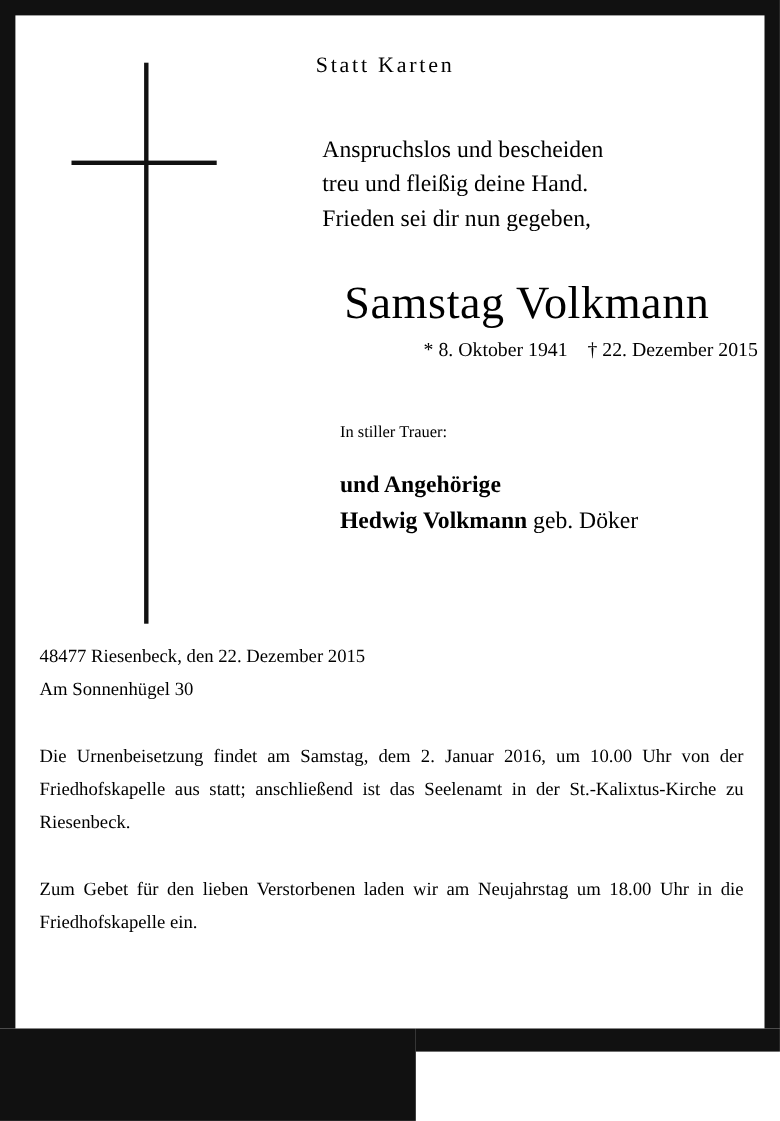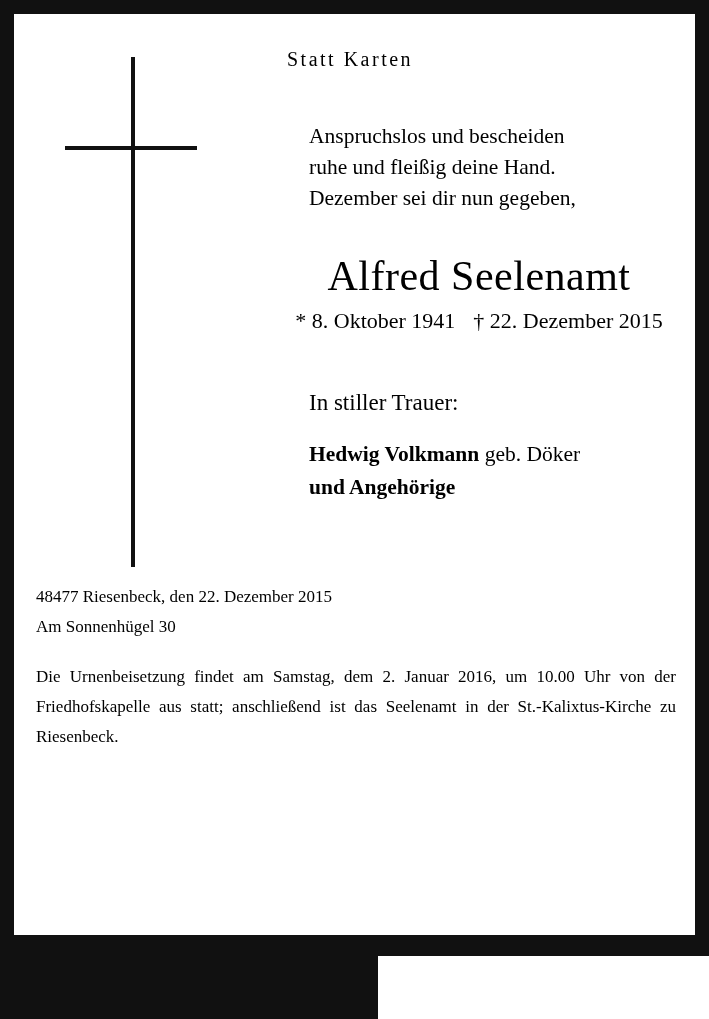--- a/index.html
+++ b/index.html
@@ -89,64 +89,64 @@
     left: 255px;
     top: 20px;
     width: 420px;
   }
   .statt {
     font-size: 20px;
     letter-spacing: 2.5px;
     margin: 14px 0 0 18px;
   }
   .verse {
-    margin: 50px 0 0 40px;
+    margin: 50px 0 0 24px;
     font-size: 21.5px;
     line-height: 31px;
   }
   .verse div { white-space: nowrap; }
 
   .name {
     margin: 38px 0 0 0;
     text-align: center;
     font-size: 42px;
     letter-spacing: 0.5px;
     white-space: nowrap;
   }
   .dates {
     margin: 8px 0 0 0;
-    text-align: center;
-    font-size: 22px;
+    text-align: right;
+    font-size: 18px;
     white-space: nowrap;
   }
   .dates .gap { display: inline-block; width: 18px; }
 
   .mourning {
     margin: 56px 0 0 40px;
-    font-size: 23px;
+    font-size: 15px;
   }
   .mourners {
     margin: 22px 0 0 40px;
     font-size: 21.5px;
     line-height: 33px;
   }
   .mourners b { font-weight: bold; }
 
   
   .lower {
     position: absolute;
     left: 22px;
     top: 568px;
     width: 640px;
     font-size: 17px;
     line-height: 30px;
   }
   .addr { margin: 0; }
   .para {
-    margin: 20px 0 0 0;
+    margin: 31px 0 0 0;
     text-align: justify;
     text-justify: inter-word;
   }
   .para.last { margin-top: 31px; }
 </style>
 </head>
 <body>
 
 <div class="page">
 
@@ -157,47 +157,48 @@
         <div class="vert"></div>
         <div class="horiz"></div>
       </div>
 
       <div class="upper">
 
         <div class="statt">Statt Karten</div>
 
         <div class="verse">
           <div>Anspruchslos und bescheiden</div>
-          <div>ruhe und fleißig deine Hand.</div>
-          <div>Dezember sei dir nun gegeben,</div>
+          <div>treu und fleißig deine Hand.</div>
+          <div>Frieden sei dir nun gegeben,</div>
         </div>
 
-        <div class="name">Alfred Seelenamt</div>
+        <div class="name">Samstag Volkmann</div>
 
         <div class="dates">
           <span>* 8. Oktober 1941</span><span class="gap"></span><span>† 22. Dezember 2015</span>
         </div>
 
         <div class="mourning">In stiller Trauer:</div>
 
         <div class="mourners">
           <div>
-            <b>Hedwig Volkmann</b><span> geb. Döker</span>
+            <b>und Angehörige</b><span></span>
           </div>
           <div>
-            <b>und Angehörige</b><span></span>
+            <b>Hedwig Volkmann</b><span> geb. Döker</span>
           </div>
         </div>
 
       </div>
 
       <div class="lower">
         <div class="addr">48477 Riesenbeck, den 22. Dezember 2015</div>
         <div class="addr">Am Sonnenhügel 30</div>
         <div class="para">Die Urnenbeisetzung findet am Samstag, dem 2. Januar 2016, um 10.00 Uhr von der Friedhofskapelle aus statt; anschließend ist das Seelenamt in der St.-Kalixtus-Kirche zu Riesenbeck.</div>
+        <div class="para last">Zum Gebet für den lieben Verstorbenen laden wir am Neujahrstag um 18.00 Uhr in die Friedhofskapelle ein.</div>
       </div>
 
     </div>
   </div>
 
   <div class="bottom-bar-left"></div>
   <div class="bottom-bar-right"></div>
 
 </div>
 

